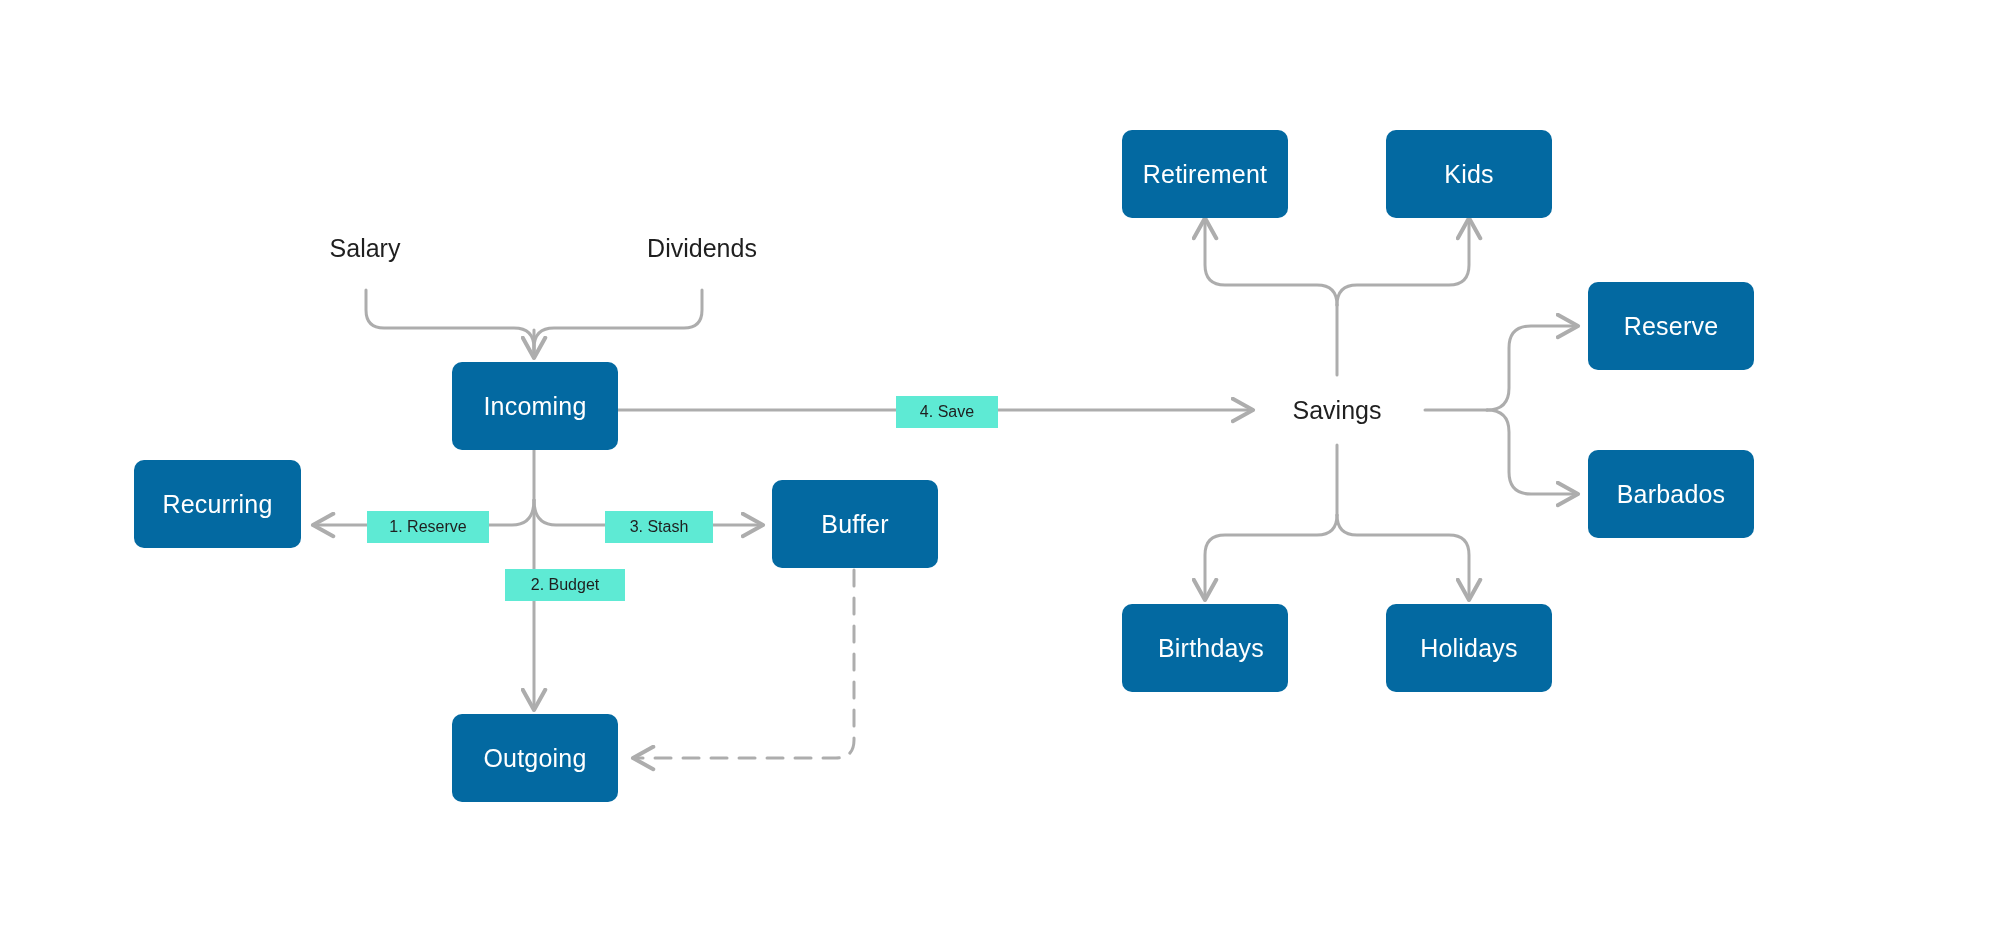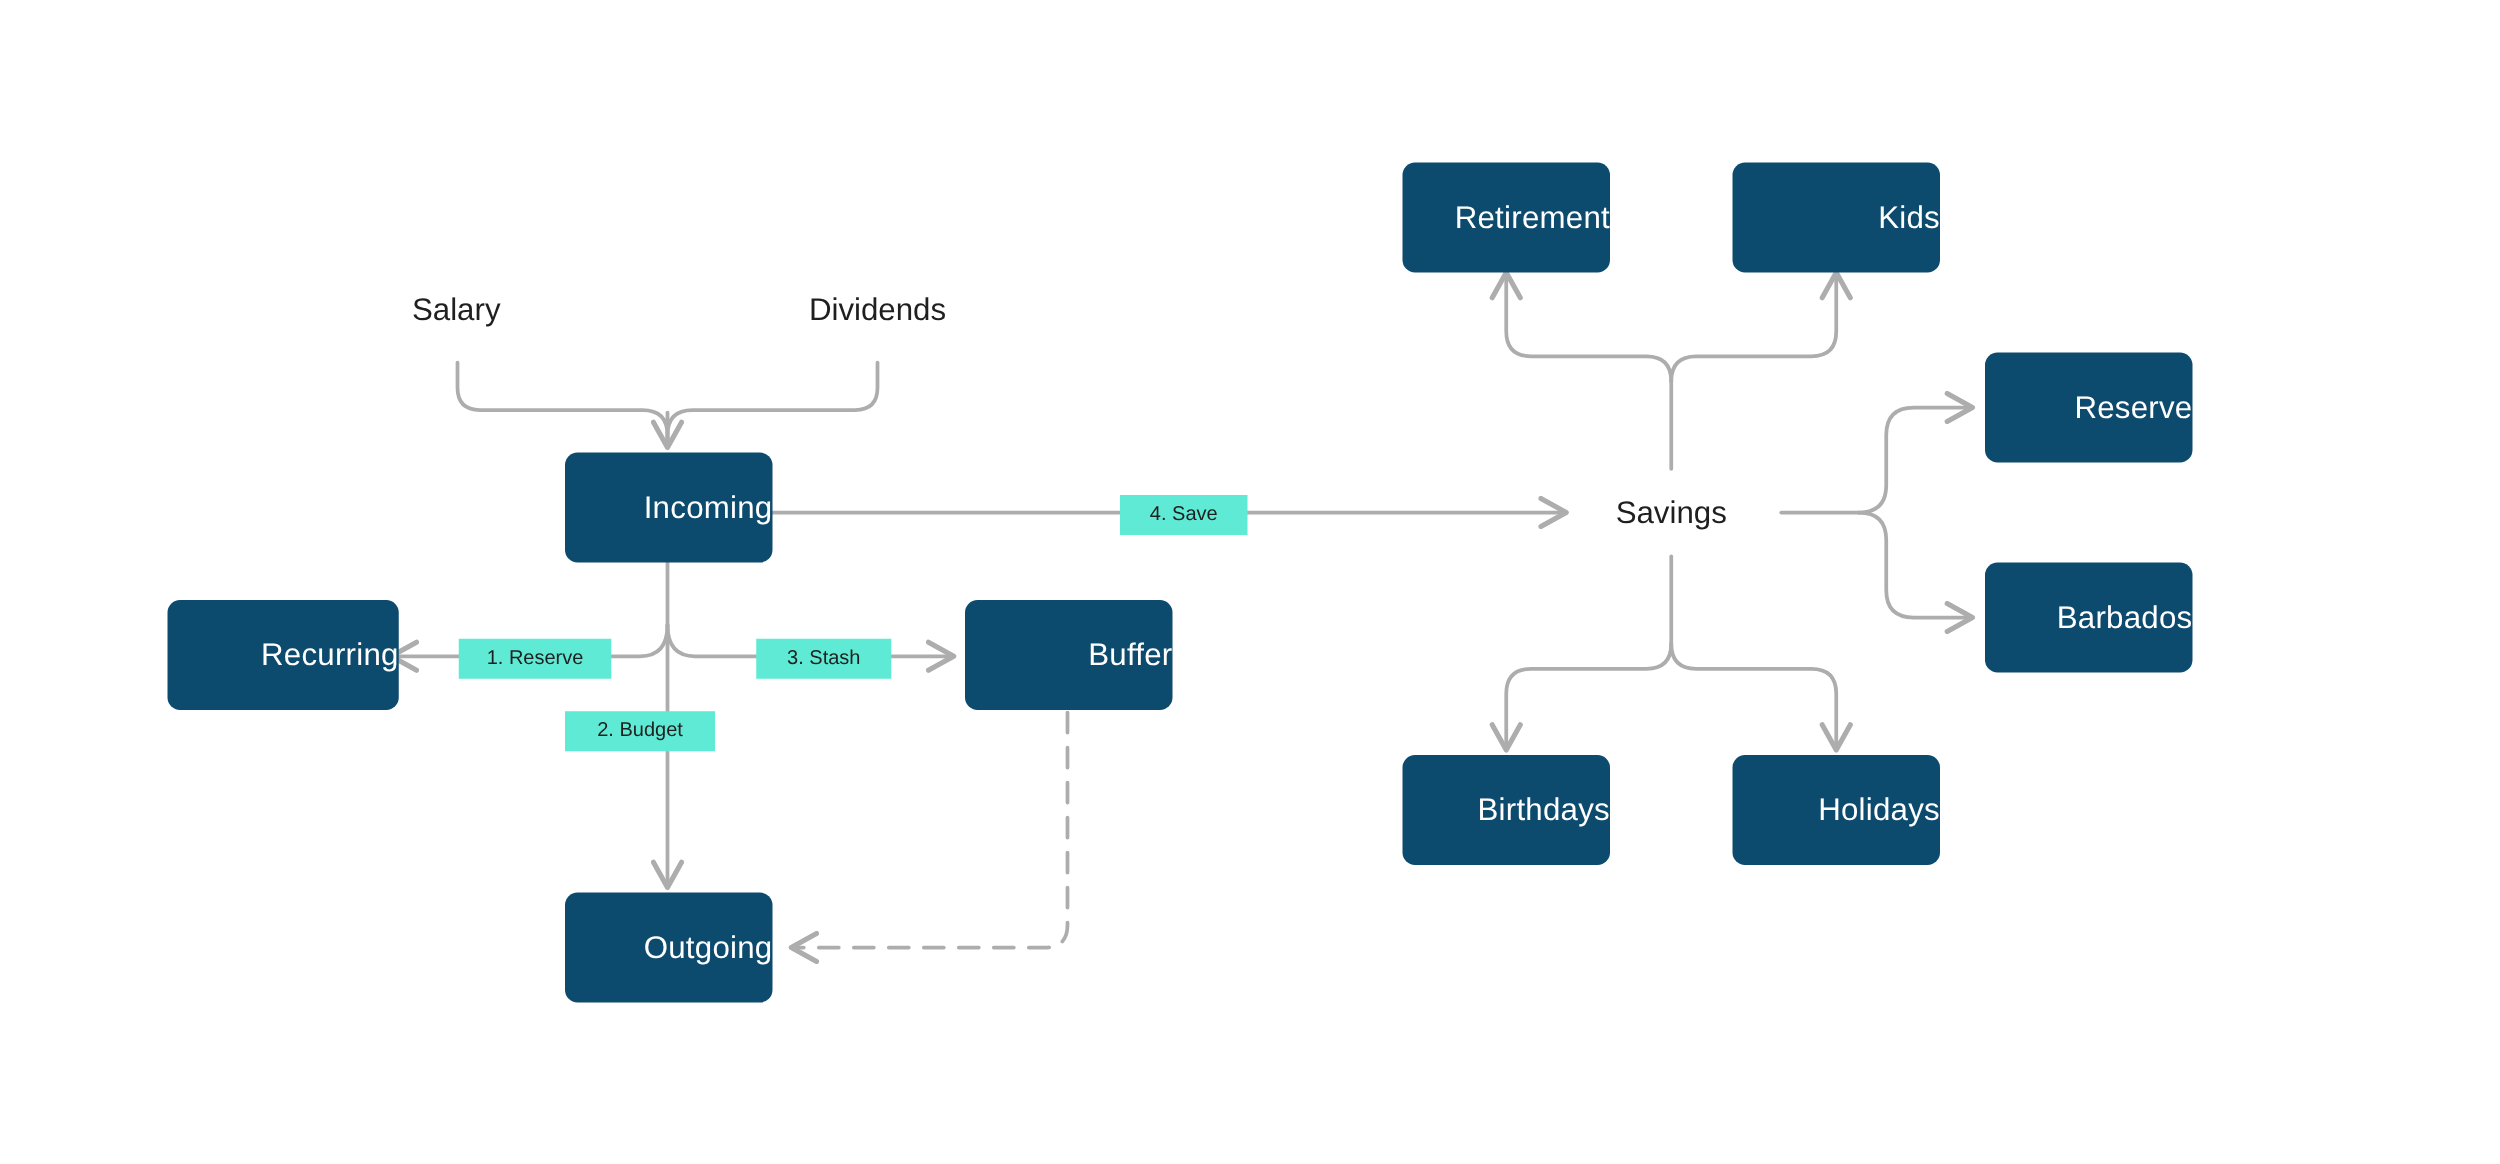--- a/index.html
+++ b/index.html
@@ -25,23 +25,23 @@
     top: 0;
     width: 2000px;
     height: 931px;
     pointer-events: none;
   }
   .node {
     position: absolute;
     box-sizing: border-box;
     display: flex;
     align-items: center;
-    justify-content: flex-end;
+    justify-content: center;
     border-radius: 10px;
-    background: #0c4a6e;
+    background: #0369a1;
     color: #ffffff;
     font-size: 25px;
     letter-spacing: 0.2px;
     line-height: 1;
     white-space: nowrap;
   }
   .plain {
     position: absolute;
     display: flex;
     align-items: center;
@@ -116,21 +116,21 @@
   </div>
 
   <div class="plain" style="left:586px; top:225px; width:232px; height:46px;">
     <span>Dividends</span>
   </div>
 
   <div class="node" style="left:452px; top:362px; width:166px; height:88px;">
     <span>Incoming</span>
   </div>
 
-  <div class="node" style="left:134px; top:480px; width:185px; height:88px;">
+  <div class="node" style="left:134px; top:460px; width:167px; height:88px;">
     <span>Recurring</span>
   </div>
 
   <div class="node" style="left:772px; top:480px; width:166px; height:88px;">
     <span>Buffer</span>
   </div>
 
   <div class="node" style="left:452px; top:714px; width:166px; height:88px;">
     <span>Outgoing</span>
   </div>
@@ -160,21 +160,21 @@
   </div>
 
   <div class="node" style="left:1386px; top:604px; width:166px; height:88px;">
     <span>Holidays</span>
   </div>
 
   <div class="edge-label" style="left:367px; top:511px; width:110px; height:28px;">
     <span>1. Reserve</span>
   </div>
 
-  <div class="edge-label" style="left:452px; top:569px; width:108px; height:28px;">
+  <div class="edge-label" style="left:505px; top:569px; width:108px; height:28px;">
     <span>2. Budget</span>
   </div>
 
   <div class="edge-label" style="left:605px; top:511px; width:96px; height:28px;">
     <span>3. Stash</span>
   </div>
 
   <div class="edge-label" style="left:896px; top:396px; width:90px; height:28px;">
     <span>4. Save</span>
   </div>

